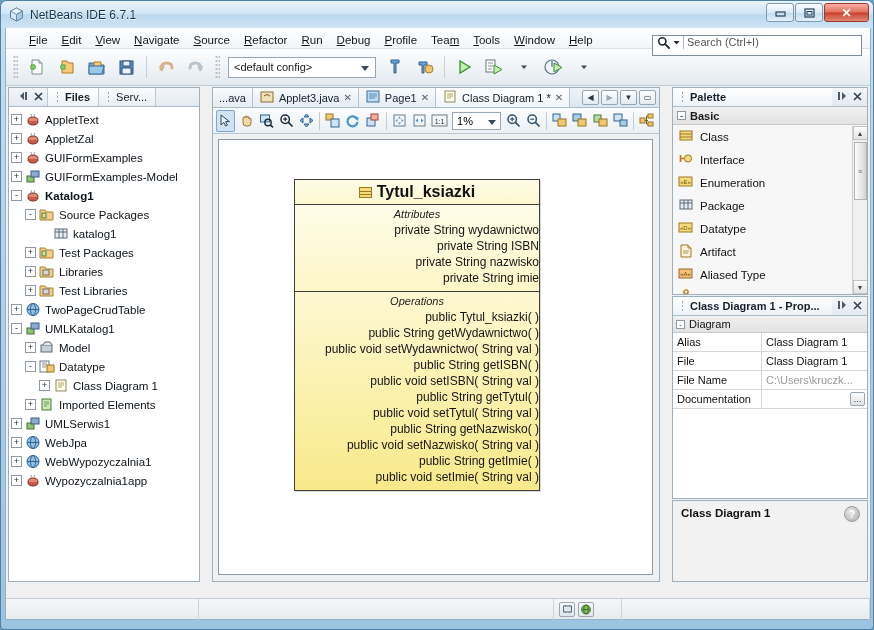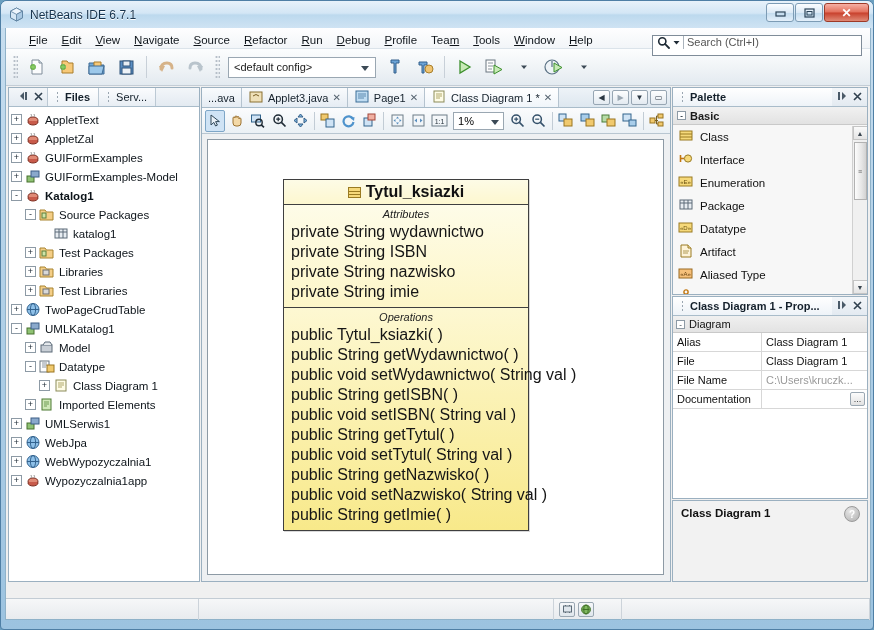--- a/index.html
+++ b/index.html
@@ -91,21 +91,21 @@
     border-top:5px solid #3c4a56;
   }
   #searchbox {
     position:absolute; right:8px; top:7px; width:210px; height:21px;
     border:1px solid #7f8c99; background:#fff; display:flex; align-items:flex-start;
     padding-left:4px; gap:3px;
   }
   #searchbox .ph { color:#555; font-size:11px; }
   .vsep { width:1px; height:13px; background:#aab3bc; }
   
-  #main { flex:1; display:flex; padding:1px 2px 16px 2px; gap:1px; overflow:hidden; }
+  #main { flex:1; display:flex; padding:1px 2px 16px 2px; gap:12px; overflow:hidden; }
   .pane {
     background:#f4f4f4; border:1px solid #9bb0c0;
     display:flex; flex-direction:column; overflow:hidden;
   }
   
   .pane-tabs {
     height:19px; display:flex; align-items:stretch;
     background:linear-gradient(180deg,#f3f6f9 0%,#e3eaf1 100%);
     border-bottom:1px solid #a9bcca; position:relative;
   }
@@ -200,21 +200,21 @@
   .cls-icon:before { top:3px; } .cls-icon:after { top:6px; }
   .uml-section {
     padding:3px 0 5px 0; border-bottom:1px solid #3f3f3f;
     background:linear-gradient(180deg,#fefce8 0%,#fdf6c8 100%);
   }
   .uml-section:last-child { border-bottom:none;
     background:linear-gradient(180deg,#fdf8d2 0%,#f8e98a 100%); }
   .sec-title {
     text-align:center; font-style:italic; font-size:11px; color:#222; margin-bottom:2px;
   }
-  .uml-line { font-size:16px; color:#151515; padding:1px 0 1px 7px; white-space:nowrap; }
+  .uml-line { font-size:12px; color:#151515; padding:1px 0 1px 7px; white-space:nowrap;text-align:right; }
   
   #rightcol { width:196px; display:flex; flex-direction:column; gap:1px; }
   #palette { height:208px; }
   .pal-list { flex:1; background:#f7f7f7; overflow:hidden; position:relative; }
   .pal-cat {
     display:flex; align-items:center; gap:4px; height:18px; padding-left:4px;
     background:linear-gradient(180deg,#f1f1f1 0%,#e2e2e2 100%);
     border-bottom:1px solid #c9c9c9; font-weight:bold; font-size:11px; color:#1a1a1a;
   }
   .pal-exp {
@@ -850,20 +850,21 @@
                     <div class="uml-line">public Tytul_ksiazki( )</div>
                     <div class="uml-line">public String  getWydawnictwo( )</div>
                     <div class="uml-line">public void  setWydawnictwo( String val )</div>
                     <div class="uml-line">public String  getISBN( )</div>
                     <div class="uml-line">public void  setISBN( String val )</div>
                     <div class="uml-line">public String  getTytul( )</div>
                     <div class="uml-line">public void  setTytul( String val )</div>
                     <div class="uml-line">public String  getNazwisko( )</div>
                     <div class="uml-line">public void  setNazwisko( String val )</div>
                     <div class="uml-line">public String  getImie( )</div>
+                    <div class="uml-line">public void  setImie( String val )</div>
                   </div>
               </div>
             </div>
           </div>
         </div>
       </div>
 
       <div id="rightcol">
 
         <div class="pane" id="palette">

